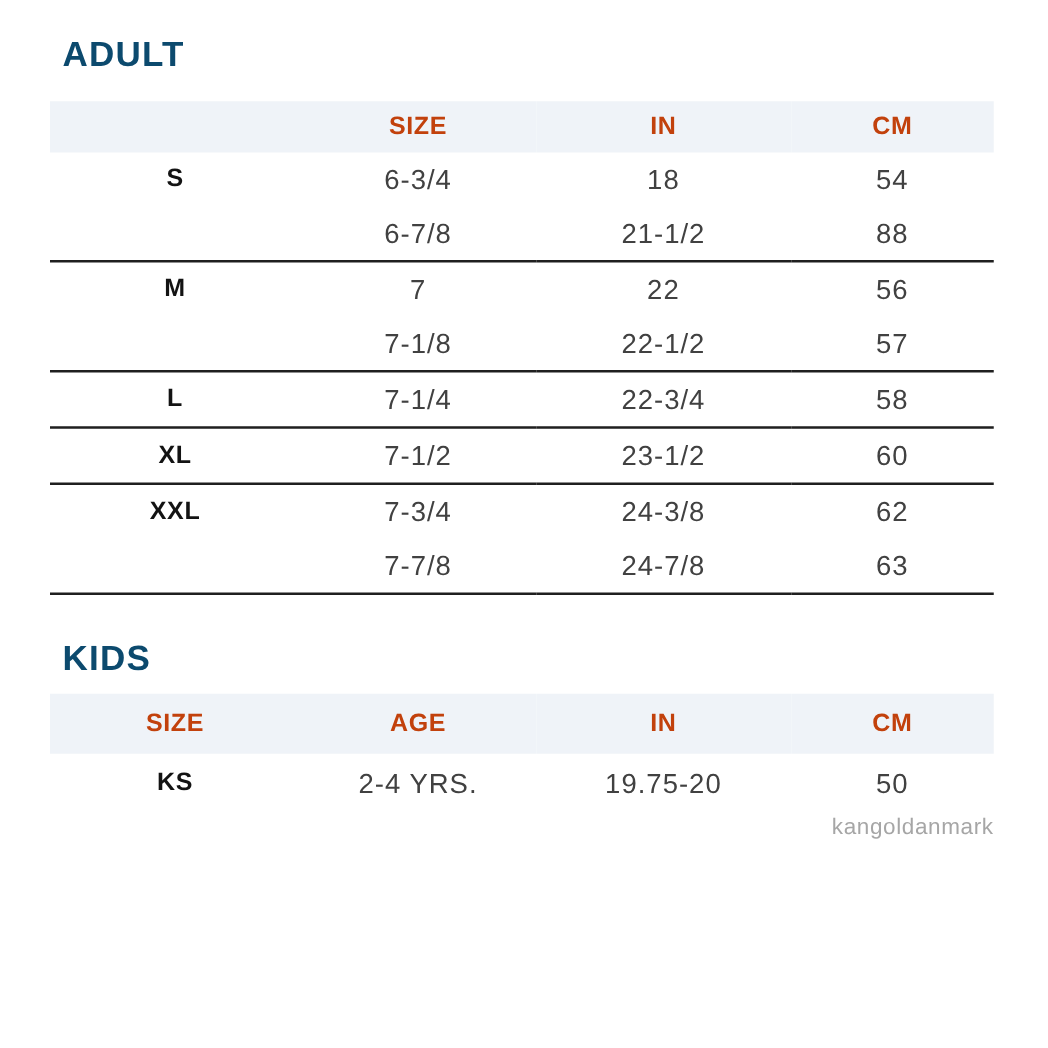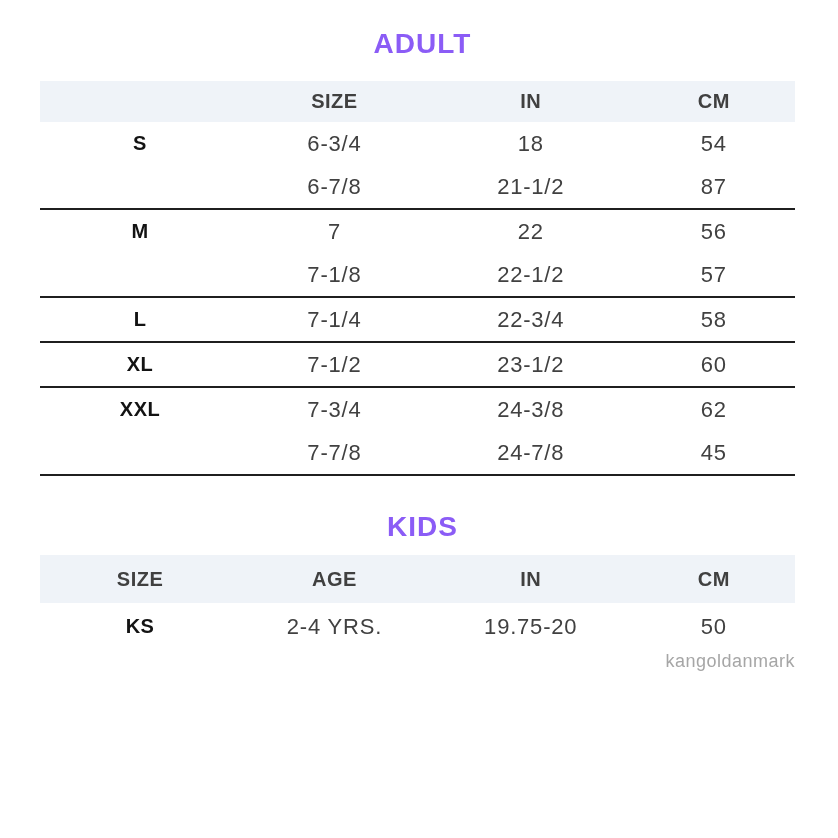--- a/index.html
+++ b/index.html
@@ -14,41 +14,40 @@
     height: 838px;
     background: #ffffff;
     box-sizing: border-box;
     padding: 28px 43px 0 40px;
     overflow: hidden;
   }
   .section-title {
     font-size: 28px;
     line-height: 32px;
     font-weight: bold;
-    color: #8b5cf6;
+    color: #0c4a6e;
     letter-spacing: 1px;
     margin: 0 0 0 10px;
-    text-align: center;
   }
   table {
     width: 100%;
     border-collapse: collapse;
     table-layout: fixed;
   }
   .adult-table { margin-top: 21px; }
   .kids-table  { margin-top: 12px; }
   thead tr {
     background: #eff3f8;
   }
   .adult-table thead tr { height: 41px; }
   .kids-table  thead tr { height: 48px; }
   th {
     font-size: 20px;
     font-weight: bold;
-    color: #404040;
+    color: #c2410c;
     letter-spacing: 0.5px;
     text-align: center;
     padding: 0;
   }
   td {
     text-align: center;
     padding: 0;
     vertical-align: middle;
   }
   .adult-table td { height: 43px; }
@@ -104,21 +103,21 @@
       <tr>
         <td class="lbl">S</td>
         <td class="val">6-3/4</td>
         <td class="val">18</td>
         <td class="val">54</td>
       </tr>
       <tr>
         <td class="lbl"></td>
         <td class="val">6-7/8</td>
         <td class="val">21-1/2</td>
-        <td class="val">87</td>
+        <td class="val">88</td>
       </tr>
     </tbody>
 
     <tbody class="grp">
       <tr>
         <td class="lbl">M</td>
         <td class="val">7</td>
         <td class="val">22</td>
         <td class="val">56</td>
       </tr>
@@ -152,21 +151,21 @@
       <tr>
         <td class="lbl">XXL</td>
         <td class="val">7-3/4</td>
         <td class="val">24-3/8</td>
         <td class="val">62</td>
       </tr>
       <tr>
         <td class="lbl"></td>
         <td class="val">7-7/8</td>
         <td class="val">24-7/8</td>
-        <td class="val">45</td>
+        <td class="val">63</td>
       </tr>
     </tbody>
   </table>
 
   <h1 class="section-title kids-title">KIDS</h1>
 
   <table class="kids-table">
     <colgroup>
       <col style="width:26.5%">
       <col style="width:25%">

